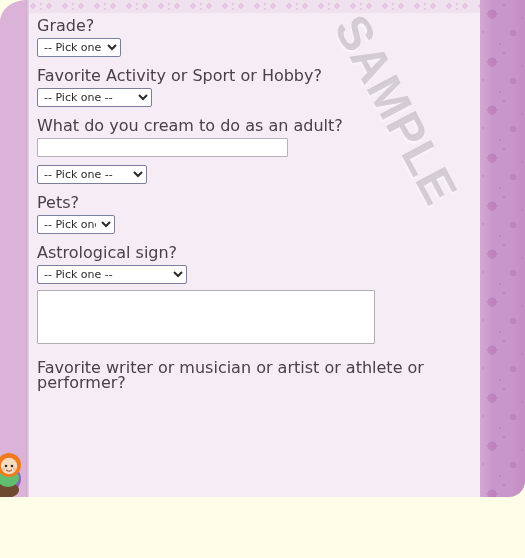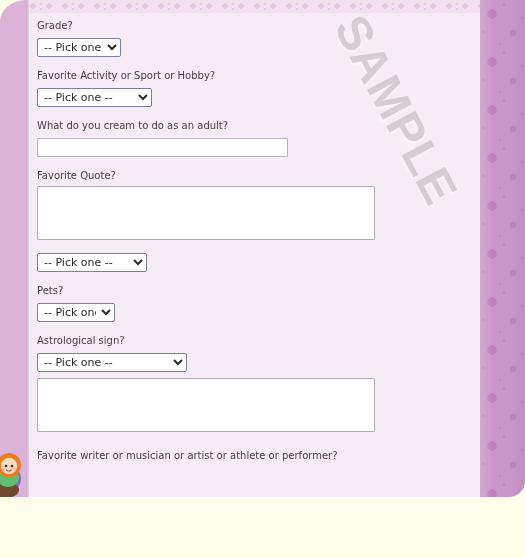--- a/index.html
+++ b/index.html
@@ -133,21 +133,21 @@
 
   
   #form {
     position: absolute;
     left: 8px;
     top: 13px;
     width: 440px;
   }
   .field { margin: 0 0 0 0; }
   .label {
-    font-size: 10px;
+    font-size: 16px;
     color: #4a4048;
     line-height: 15px;
     padding: 5px 0 3px 0;
     font-family: "DejaVu Sans", sans-serif;
   }
 
   select.pick {
     font-family: "DejaVu Sans", sans-serif;
     font-size: 11px;
     color: #2b2b2b;
@@ -234,24 +234,20 @@
           <select class="pick w-activity">
             <option>-- Pick one --</option>
           </select>
         </div>
 
         <div class="field">
           <div class="label">What do you cream to do as an adult?</div>
           <input class="text" type="text" value="" style="">
         </div>
 
-        <div class="field">
-          <div class="label">Favorite Quote?</div>
-          <textarea class="area" style=""></textarea>
-        </div>
 
         <div class="field">
           <select class="pick w-icecream">
             <option>-- Pick one --</option>
           </select>
         </div>
 
         <div class="field">
           <div class="label">Pets?</div>
           <select class="pick w-pets">

